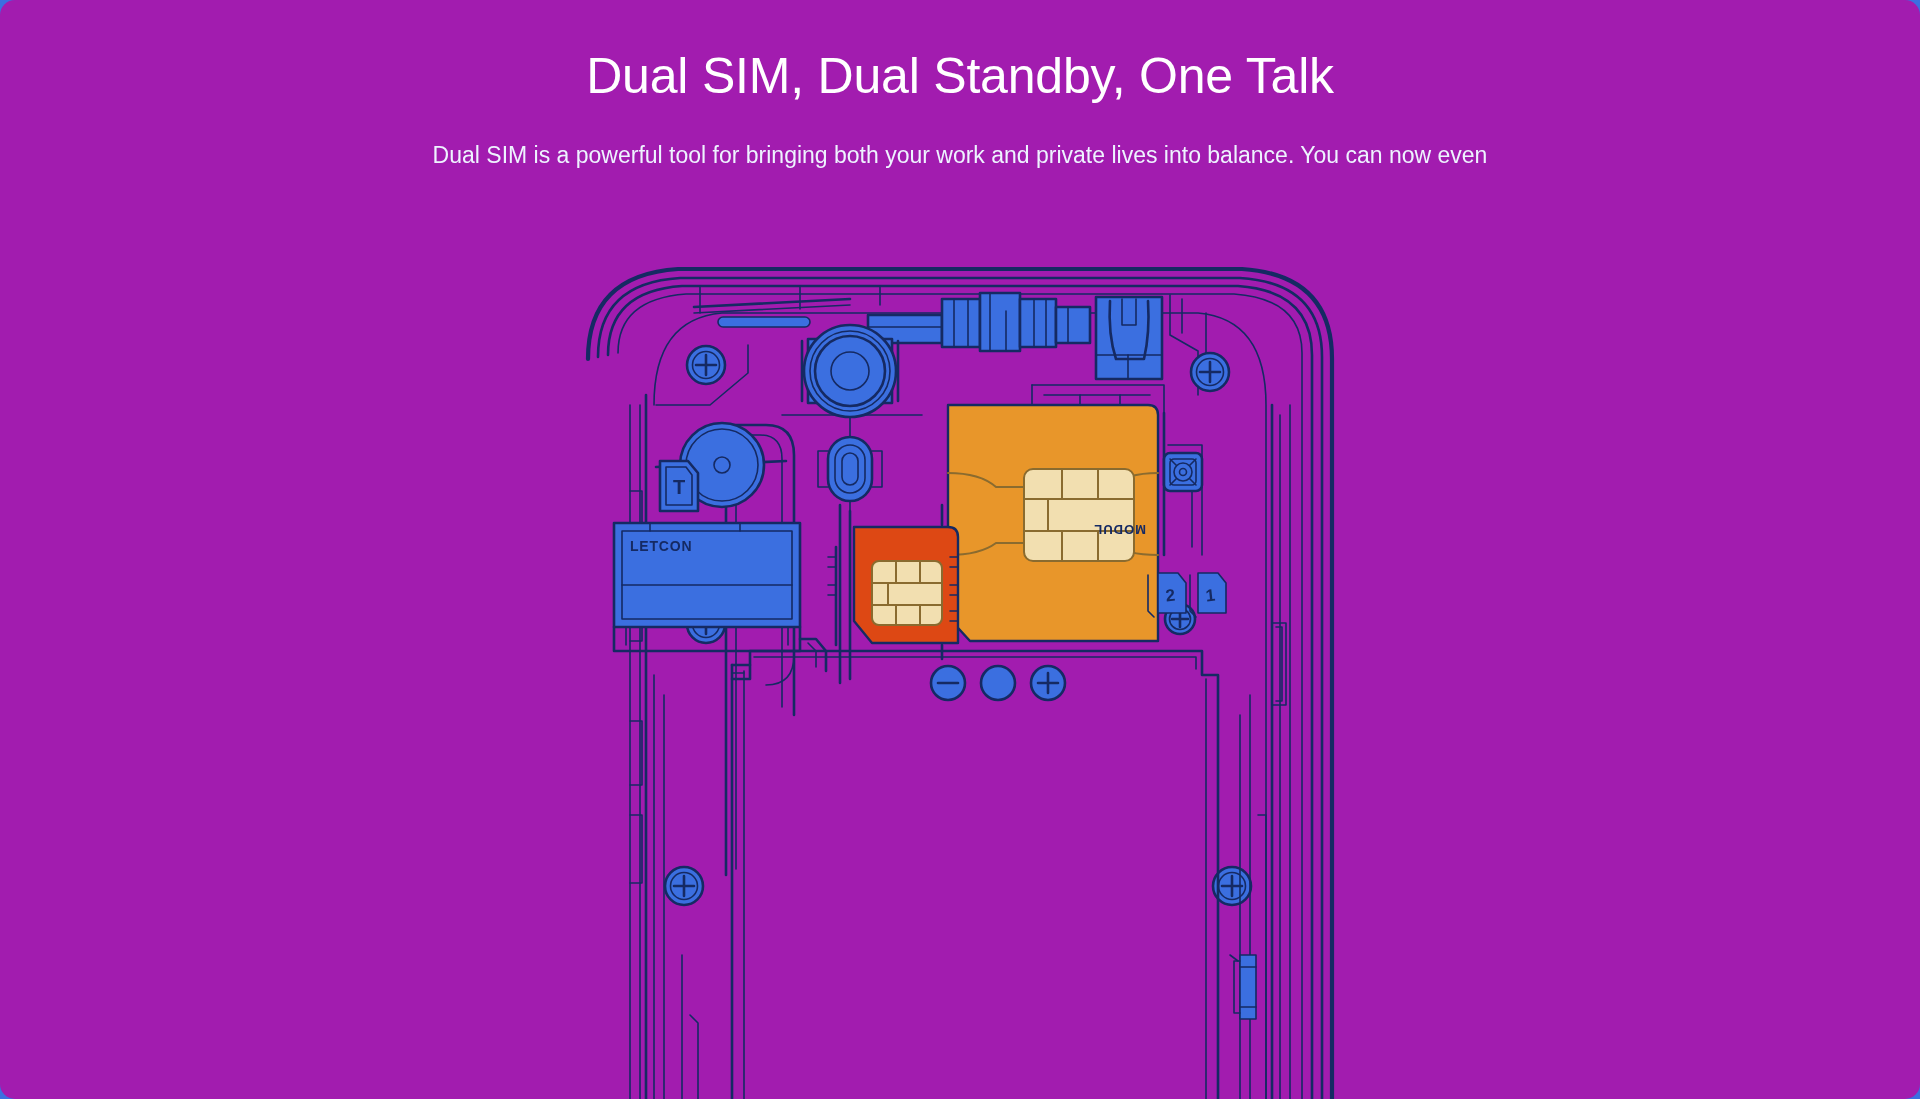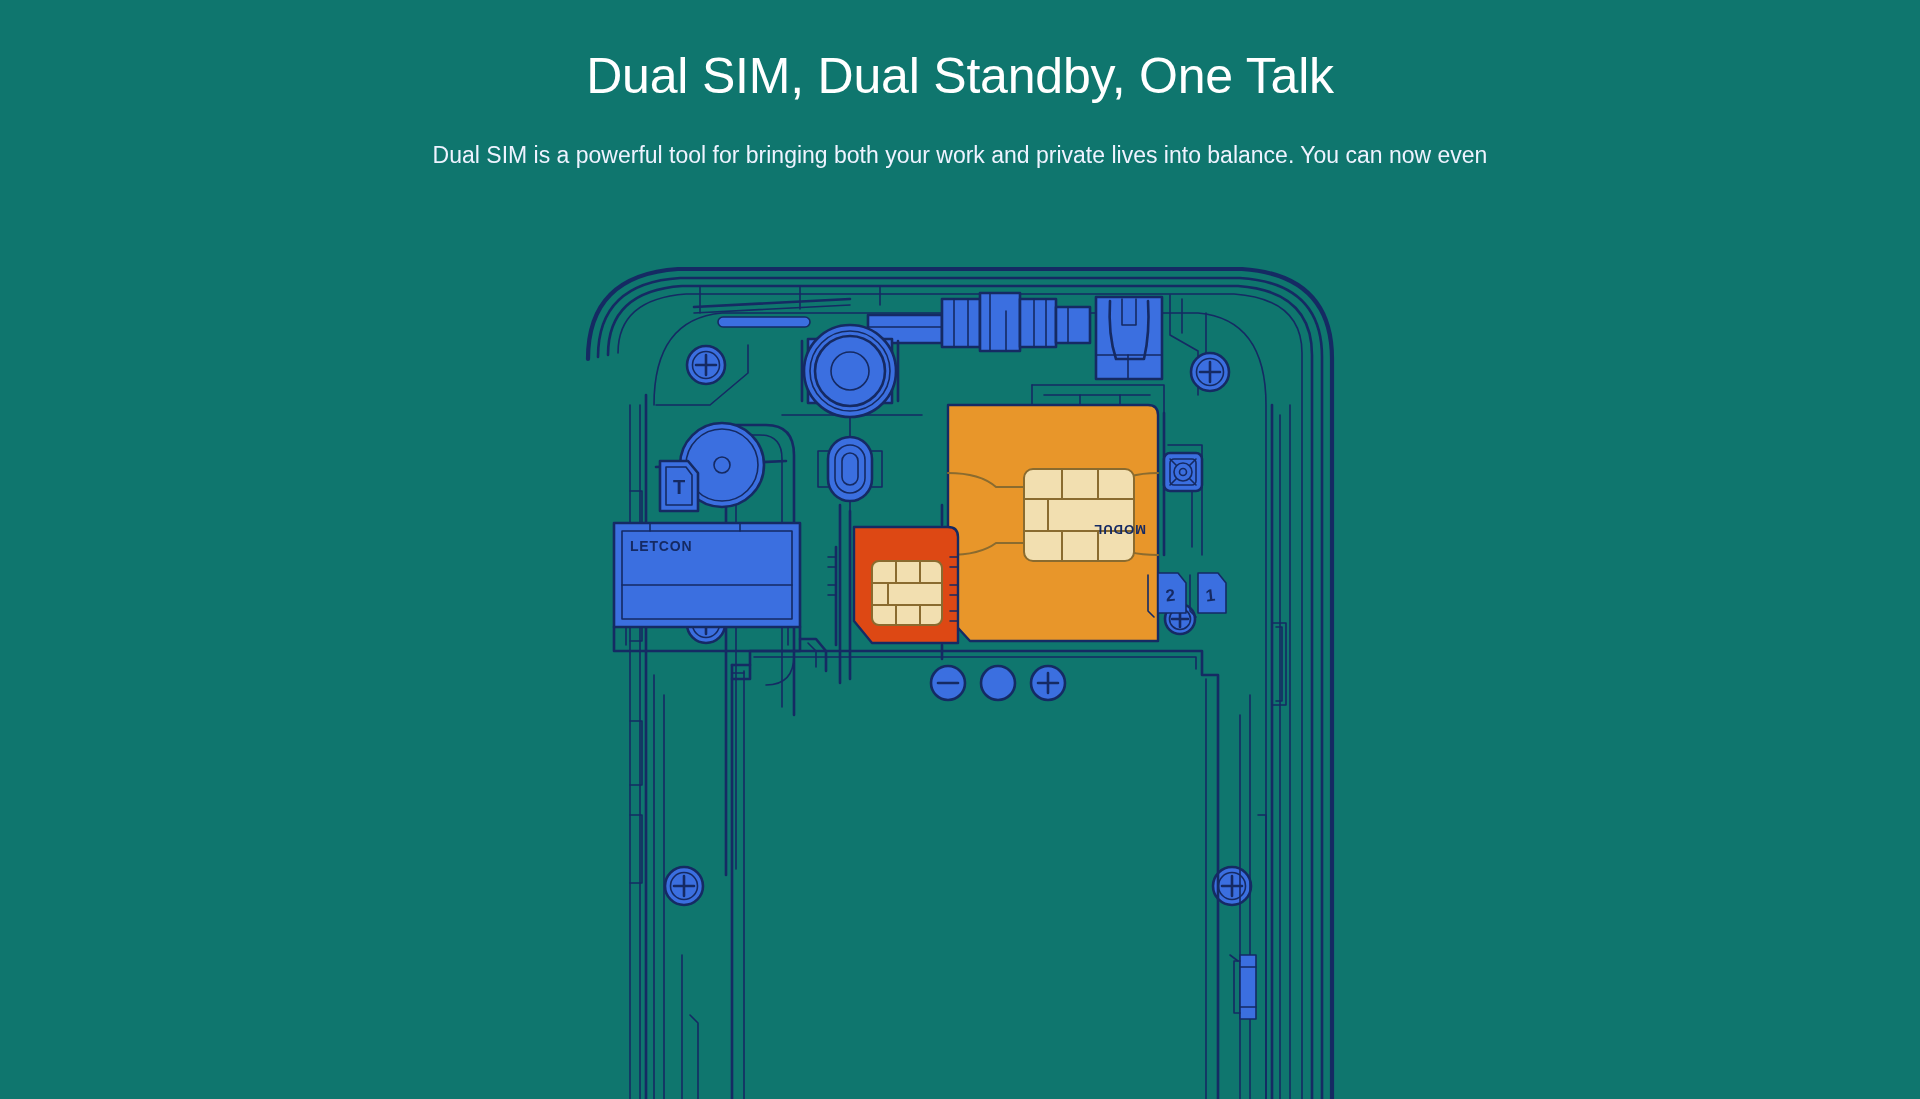--- a/index.html
+++ b/index.html
@@ -59,21 +59,21 @@
     display: flex;
     justify-content: center;
     align-items: flex-start;
     pointer-events: none;
   }
   .diagram-wrap svg { display: block; }
 </style>
 </head>
 <body style="background: rgb(59, 111, 224);">
 
-<div class="page" style="background: #0f766e;">
+<div class="page" style="background: #a21caf; border-radius: 15px;">
 
   <div class="hero-copy">
     <h1 class="hero-title" style="color: rgb(255, 255, 255);">Dual SIM, Dual Standby, One Talk</h1>
     <div class="hero-sub" style="color: rgb(238, 243, 255);">
       <span class="line l1">Dual SIM is a powerful tool for bringing both your work and private lives into balance. You can now even</span>
     </div>
   </div>
 
   <div class="diagram-wrap">
     <svg width="820" height="844" viewBox="0 0 820 844" xmlns="http://www.w3.org/2000/svg">

